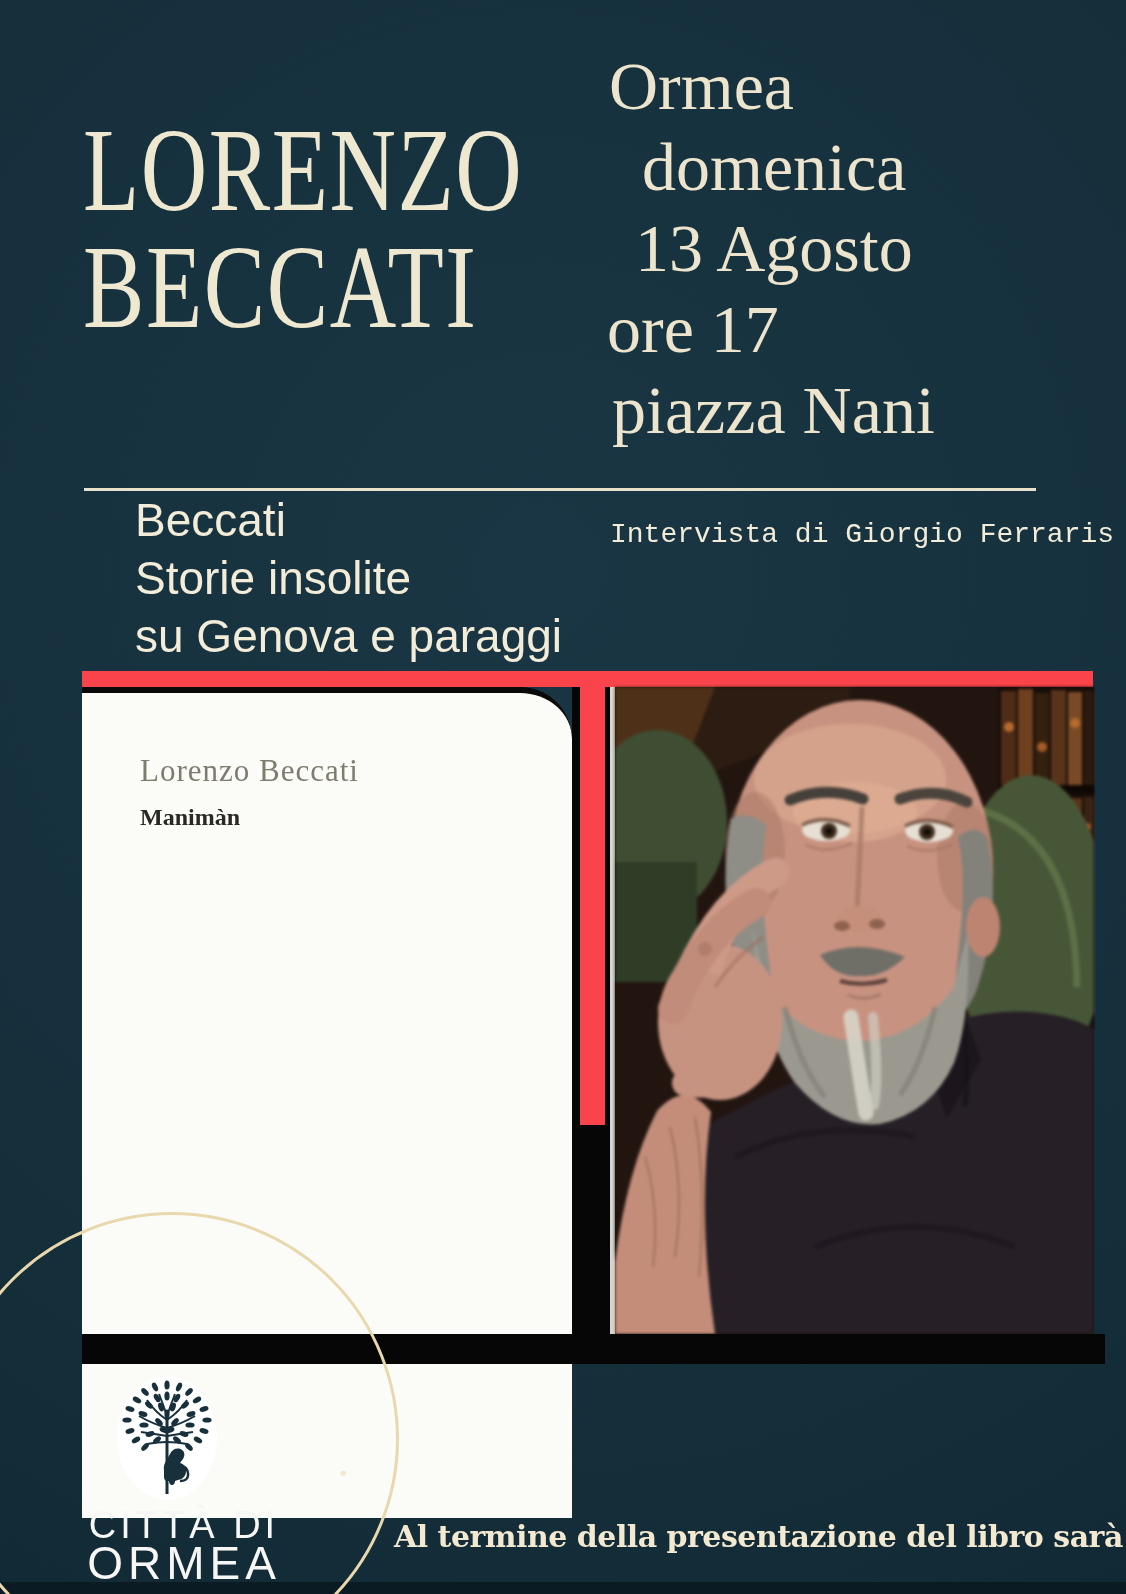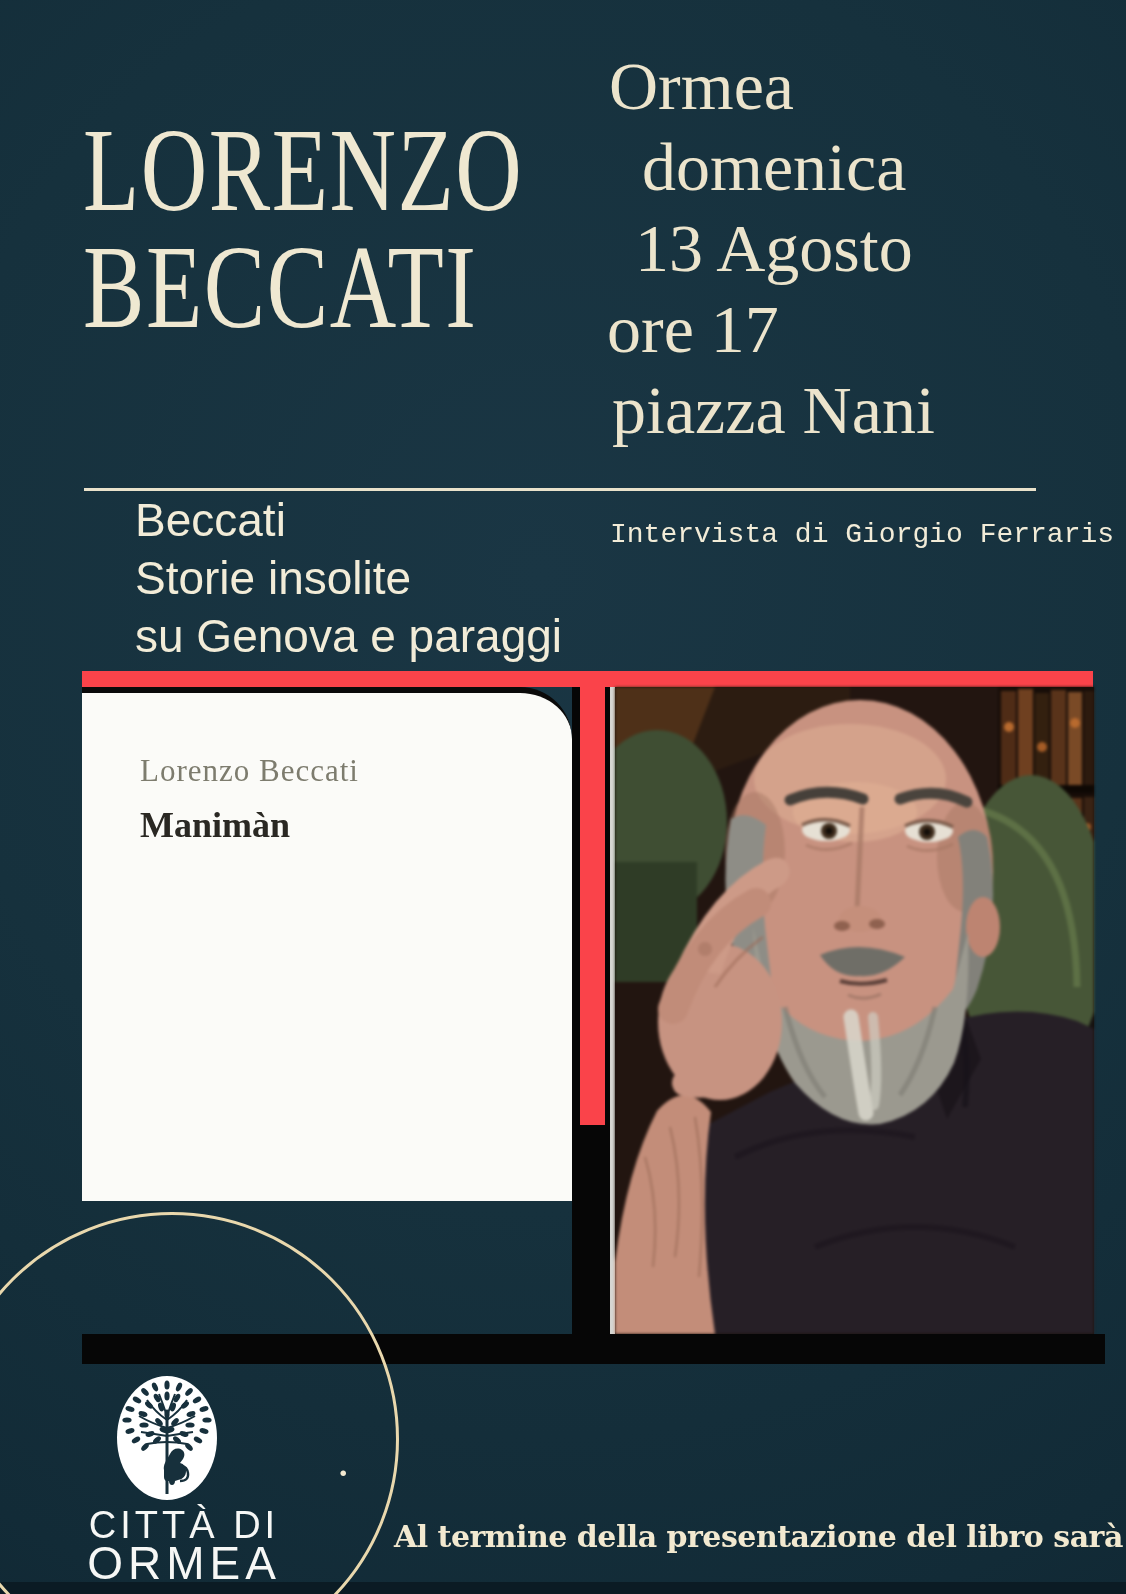--- a/index.html
+++ b/index.html
@@ -28,26 +28,26 @@
   }
   .interviewer{
     left:610px; top:519px; color:#f2ecd8; font-family:Liberation Mono, monospace;
     font-size:28px; z-index:6;
   }
   
   .accent-bar{ left:82px; top:671px; width:1011px; height:16px; background:#fa434a; z-index:2;}
   .divider-col{ left:572px; top:687px; width:38px; height:647px; background:#060606; z-index:2;}
   .accent-strip{ left:580px; top:687px; width:25px; height:438px; background:#fa434a; z-index:3;}
   .book-panel{
-    left:82px; top:687px; width:490px; height:514px; background:#fbfbf8;
+    left:82px; top:687px; width:490px; height:831px; background:#fbfbf8;
     border-top:6px solid #0a0a0a; border-top-right-radius:52px; box-sizing:border-box; z-index:2;font-family:Liberation Serif, serif;
   }
   .book-inner{ position:absolute; left:58px; top:60px; filter:blur(.7px); }
   .book-author{ color:#7d7c6e; font-size:31px; letter-spacing:1px;}
-  .book-title{ color:#2a2823; font-size:36px; font-weight:bold; margin-top:15px;}
+  .book-title{ color:#2a2823; font-size:24px; font-weight:bold; margin-top:15px;}
   .book-subtitle{ color:#55534a; font-size:23px; font-style:italic; margin-top:40px;}
   .photo-panel{
     left:610px; top:687px; width:484px; height:647px; box-sizing:border-box;
     border-left:5px solid #d6d6d2; background:#1c120c; z-index:2;
   }
   .photo-panel svg{ width:479px; height:647px; display:block; filter:blur(1.4px);}
   .footer-bar{ left:82px; top:1334px; width:1023px; height:30px; background:#060606; z-index:2;}
   
   .deco-circle{
     left:-55px; top:1212px; width:454px; height:454px; border:3px solid #e9d8ad;

